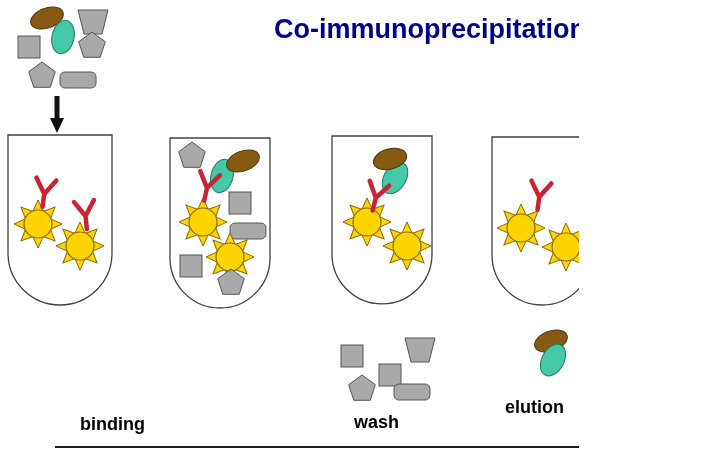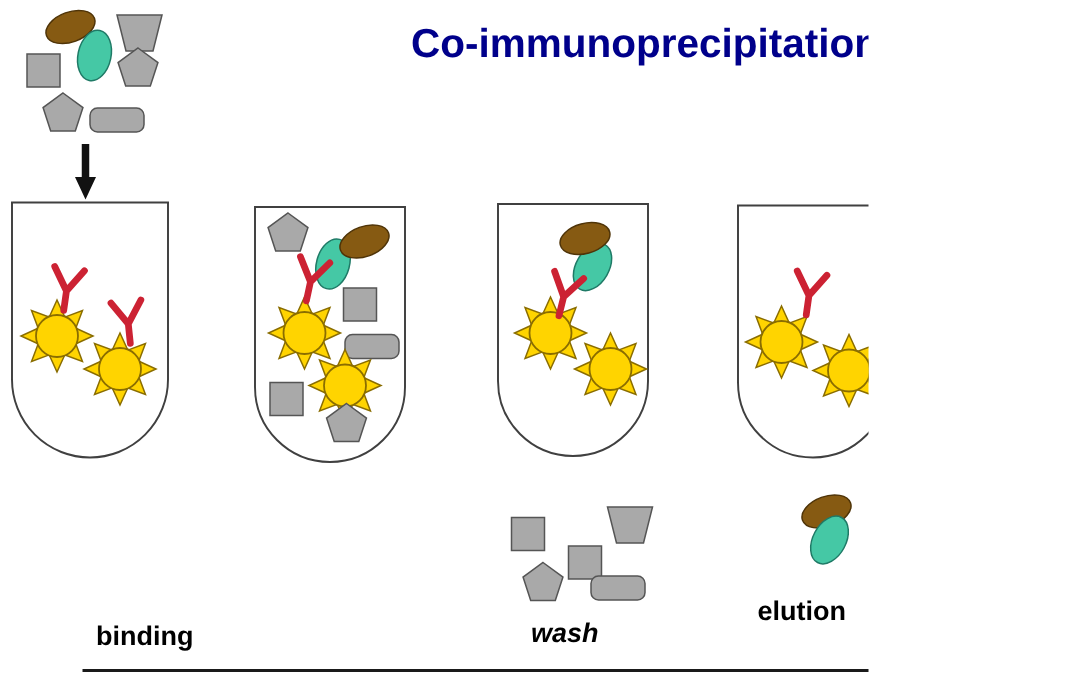--- a/index.html
+++ b/index.html
@@ -12,22 +12,22 @@
   .art{position:absolute;left:0;top:0;}
   .title{
     position:absolute;top:14px;left:160px;width:540px;
     text-align:center;font-weight:bold;font-size:27px;
     color:var(--title-text,#00008B);
   }
   .label{
     position:absolute;font-weight:bold;font-size:18px;
     color:var(--label-text,#000);
   }
-  .label-binding{left:64px;top:414px;}
-  .label-wash{left:354px;top:412px;font-style:italic;}
+  .label-binding{left:80px;top:414px;}
+  .label-wash{left:354px;top:412px;}
   .label-elution{left:505px;top:397px;}
   .bottom-line{
     position:absolute;left:55px;top:446px;width:665px;height:2px;
     background:#1a1a1a;
   }
   
   .tube{fill:#ffffff;stroke:var(--tube-outline,#404040);stroke-width:1.3;}
   .bead-body{fill:var(--bead-fill,#FFD400);stroke:var(--bead-outline,#8A6D00);stroke-width:1.2;}
   .ray{fill:var(--bead-fill,#FFD400);stroke:var(--bead-outline,#8A6D00);stroke-width:1;}
   .ab-path{fill:none;stroke:var(--antibody,#CC2233);stroke-width:4.5;stroke-linecap:round;stroke-linejoin:round;}

